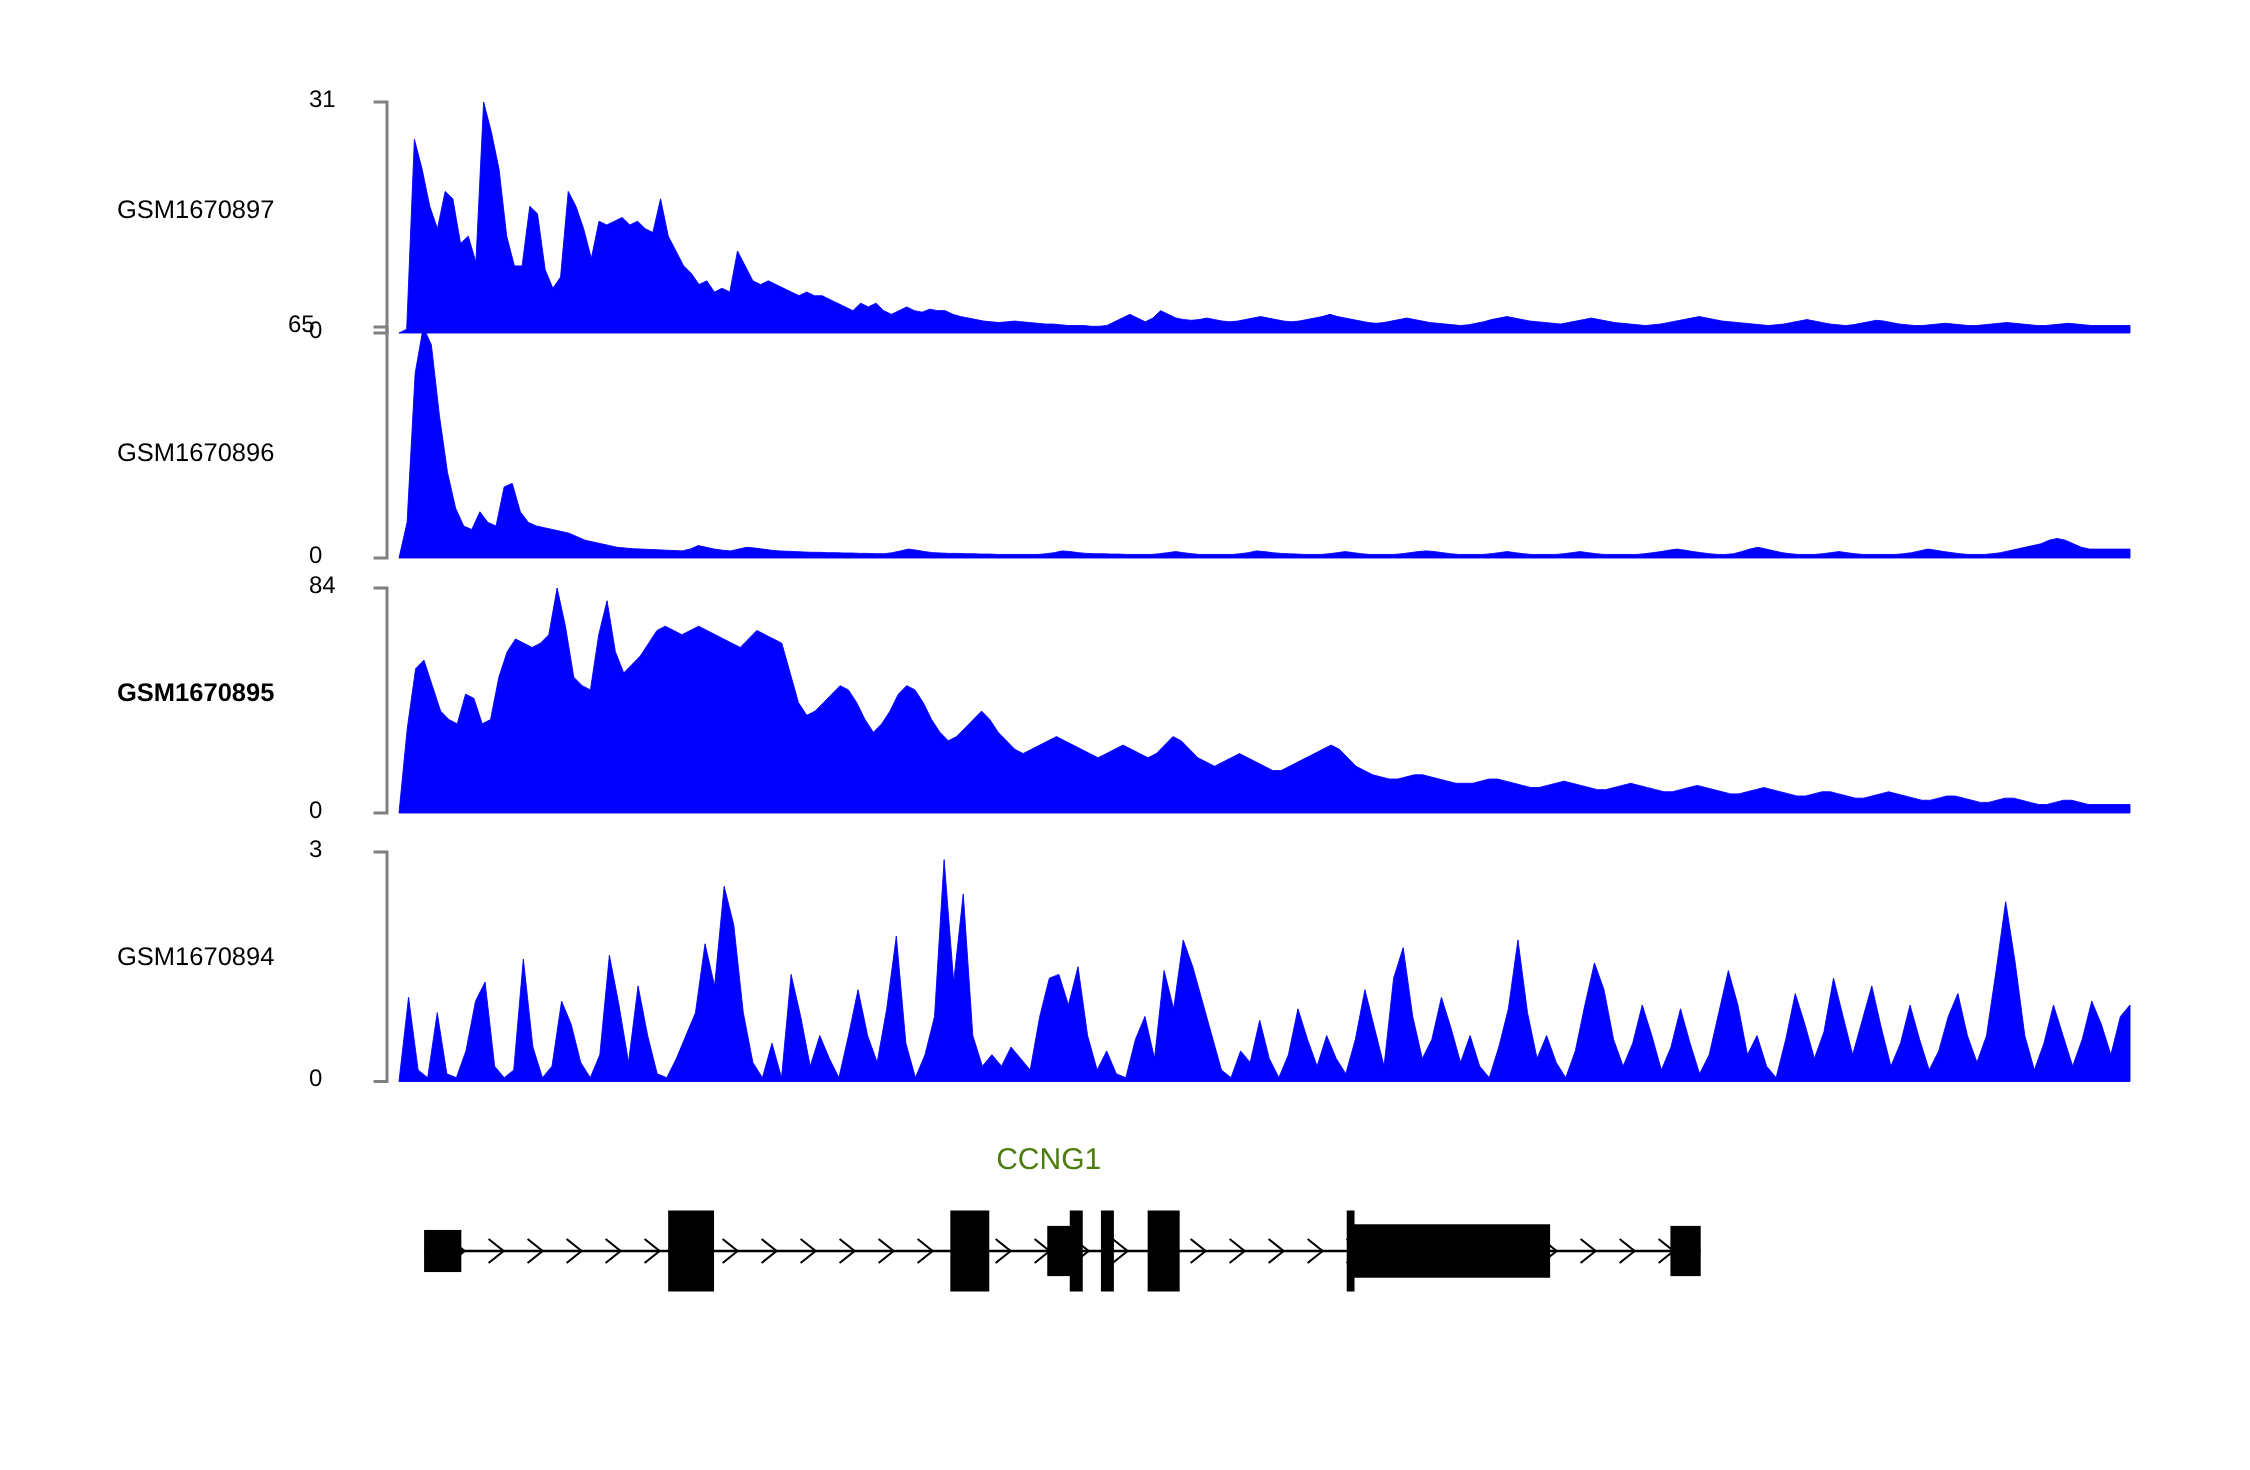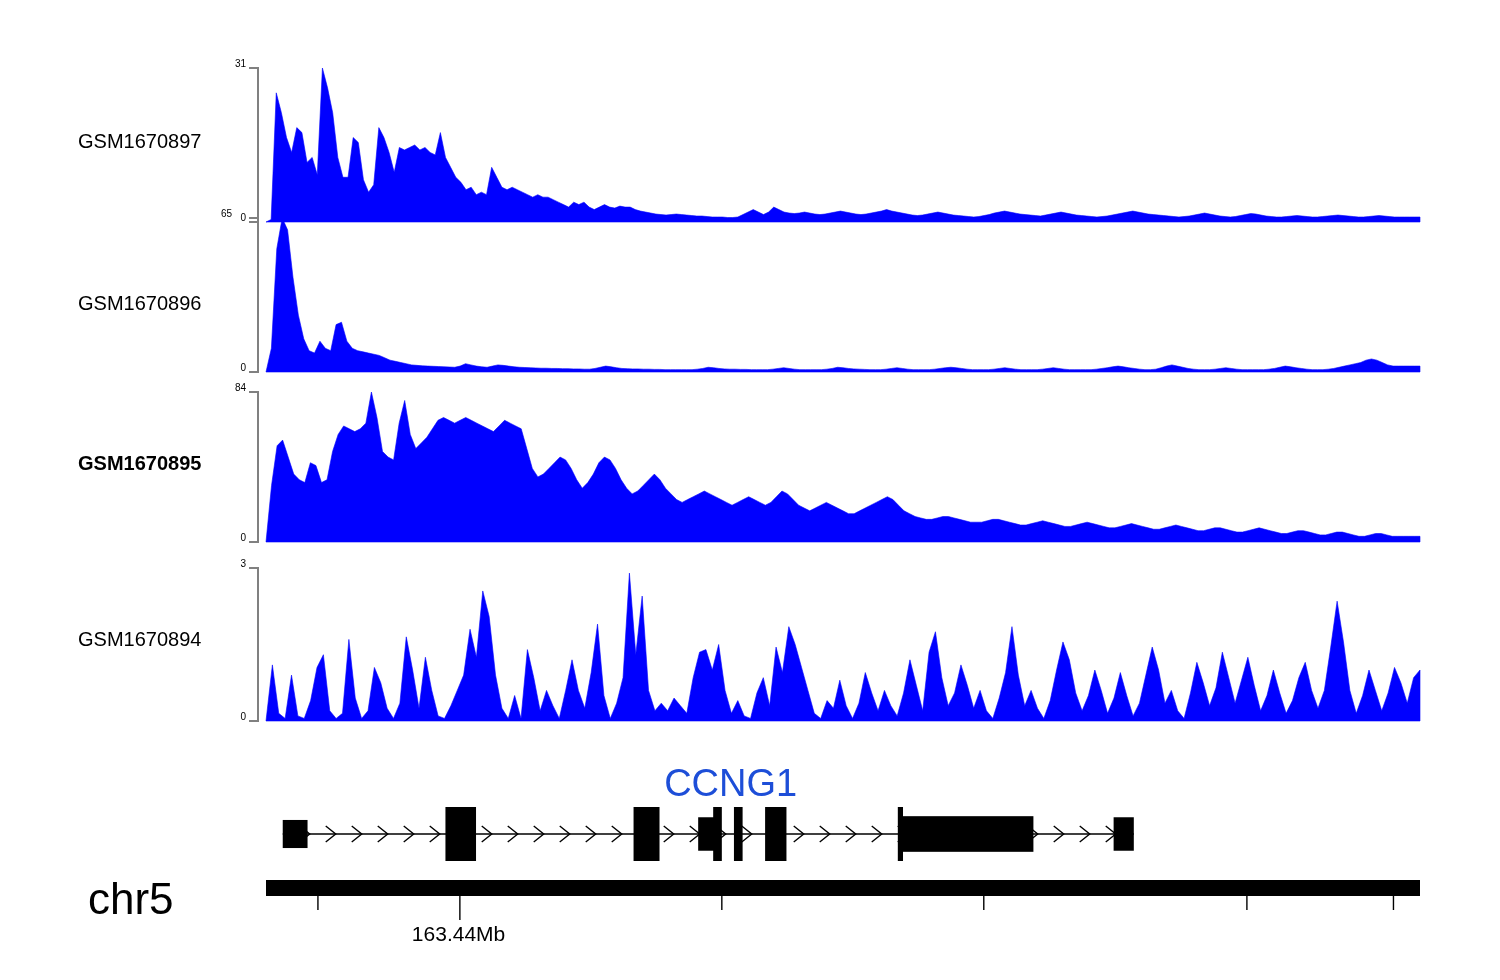--- a/index.html
+++ b/index.html
@@ -24,44 +24,44 @@
 
   .track {
     position: absolute;
     left: 0;
     width: 1500px;
   }
 
   .track-label {
     position: absolute;
     left: 78px;
-    font-size: 20px;
+    font-size: 17px;
     color: #000000;
     white-space: nowrap;
     font-family: "Liberation Sans", sans-serif;
   }
 
   .axis-max, .axis-min {
     position: absolute;
-    font-size: 10px;
+    font-size: 16px;
     color: #000000;
-    text-align: right;
+    text-align: left;
     width: 40px;
     font-family: "Liberation Sans", sans-serif;
   }
 
   .plot-svg {
     position: absolute;
     left: 0; top: 0;
   }
 
   .gene-name {
     position: absolute;
-    font-size: 38px;
-    color: #1d4ed8;
+    font-size: 20px;
+    color: #4d7c0f;
     white-space: nowrap;
     font-family: "Liberation Sans", sans-serif;
   }
 
   .chrom-label {
     position: absolute;
     font-size: 44px;
     color: #000000;
     white-space: nowrap;
     font-family: "Liberation Sans", sans-serif;
@@ -162,27 +162,14 @@
         <rect x="698.173" y="55.260000000000005" width="21.349" height="33.48" fill="#000"></rect>
         <rect x="713.175" y="45" width="8.655" height="54" fill="#000"></rect>
         <rect x="733.9470000000001" y="45" width="8.655" height="54" fill="#000"></rect>
         <rect x="765.105" y="45" width="21.349" height="54" fill="#000"></rect>
         <rect x="897.8149999999999" y="45" width="5.193" height="54" fill="#000"></rect>
         <rect x="900.1229999999999" y="54.18" width="133.287" height="35.64" fill="#000"></rect>
         <rect x="1113.613" y="55.260000000000005" width="20.195" height="33.48" fill="#000"></rect>
       </svg>
   </div>
 
-  <div class="track" style="top:872px; height:108px;">
-    <div class="chrom-label" style="left:88px; top:2px;">chr5</div>
-    <svg class="plot-svg" width="1500" height="70" id="ruler-svg">
-        <rect x="266" y="8" width="1154" height="16" fill="#000"></rect>
-        <line x1="317.93" x2="317.93" y1="24" y2="38" stroke="#000" stroke-width="1.4"></line>
-        <line x1="459.872" x2="459.872" y1="24" y2="48" stroke="#000" stroke-width="1.4"></line>
-        <line x1="721.83" x2="721.83" y1="24" y2="38" stroke="#000" stroke-width="1.4"></line>
-        <line x1="983.788" x2="983.788" y1="24" y2="38" stroke="#000" stroke-width="1.4"></line>
-        <line x1="1246.9" x2="1246.9" y1="24" y2="38" stroke="#000" stroke-width="1.4"></line>
-        <line x1="1393.458" x2="1393.458" y1="24" y2="38" stroke="#000" stroke-width="1.4"></line>
-      </svg>
-    <div class="coord-label" id="coord-label-el" style="top: 50px; left: 411.872px;">163.44Mb</div>
-  </div>
 
 </div>
 
 </body></html>

